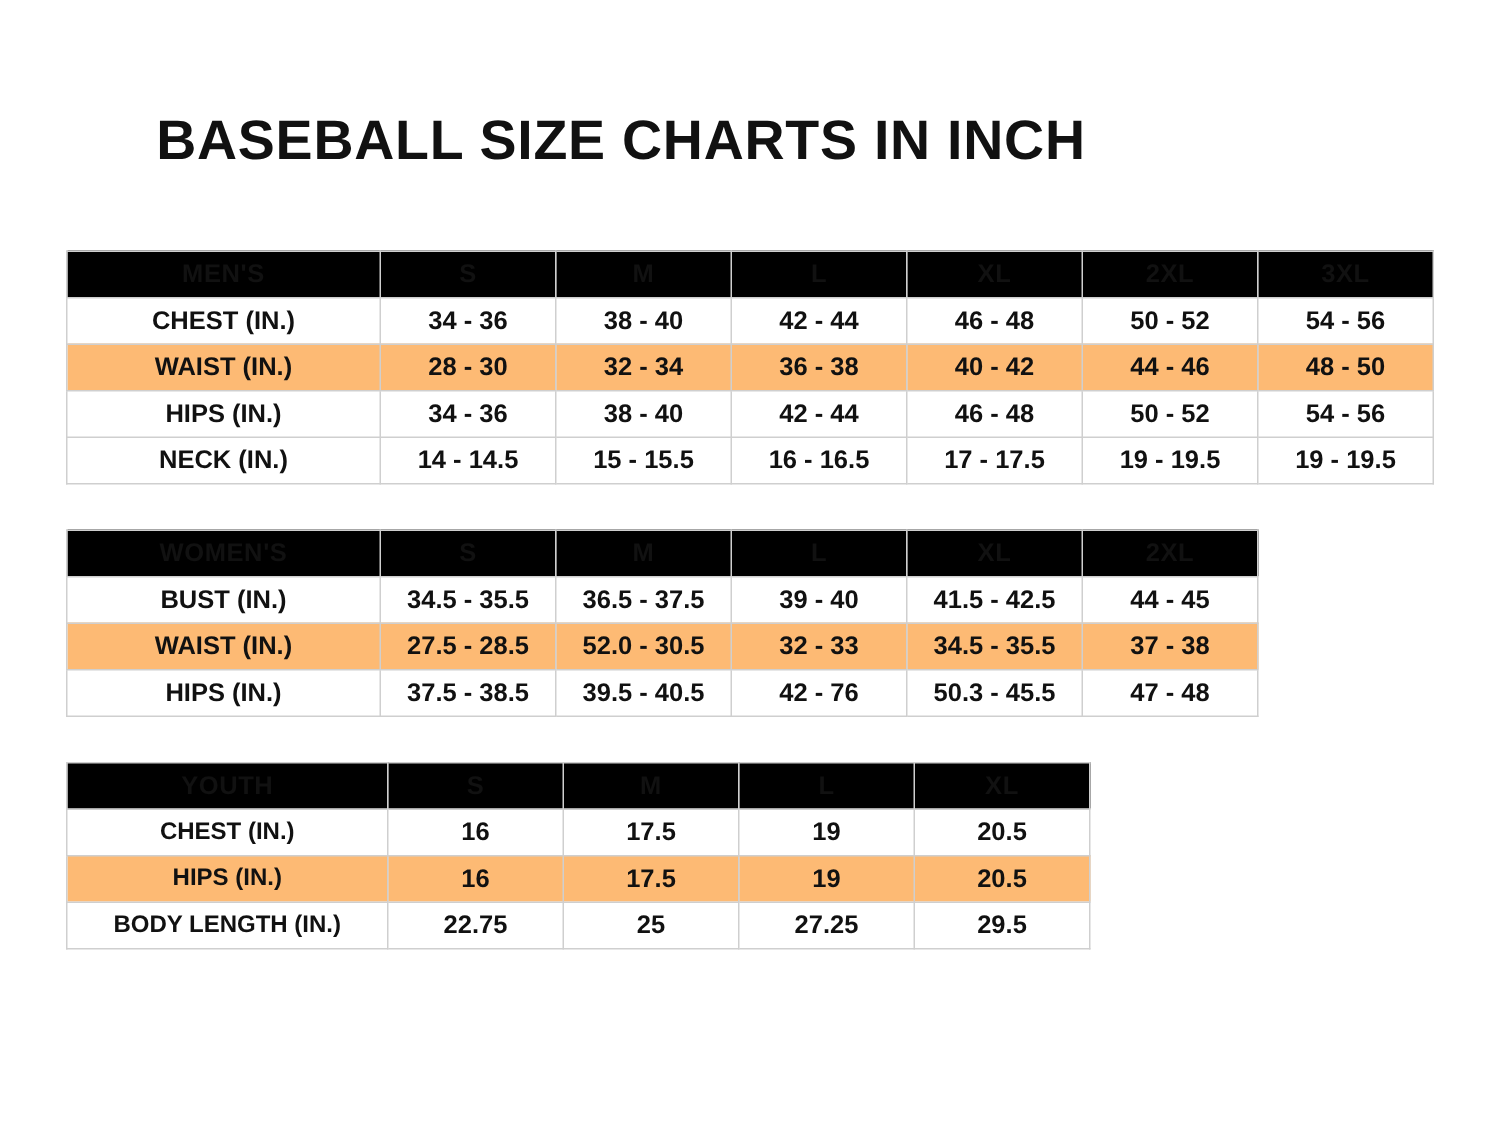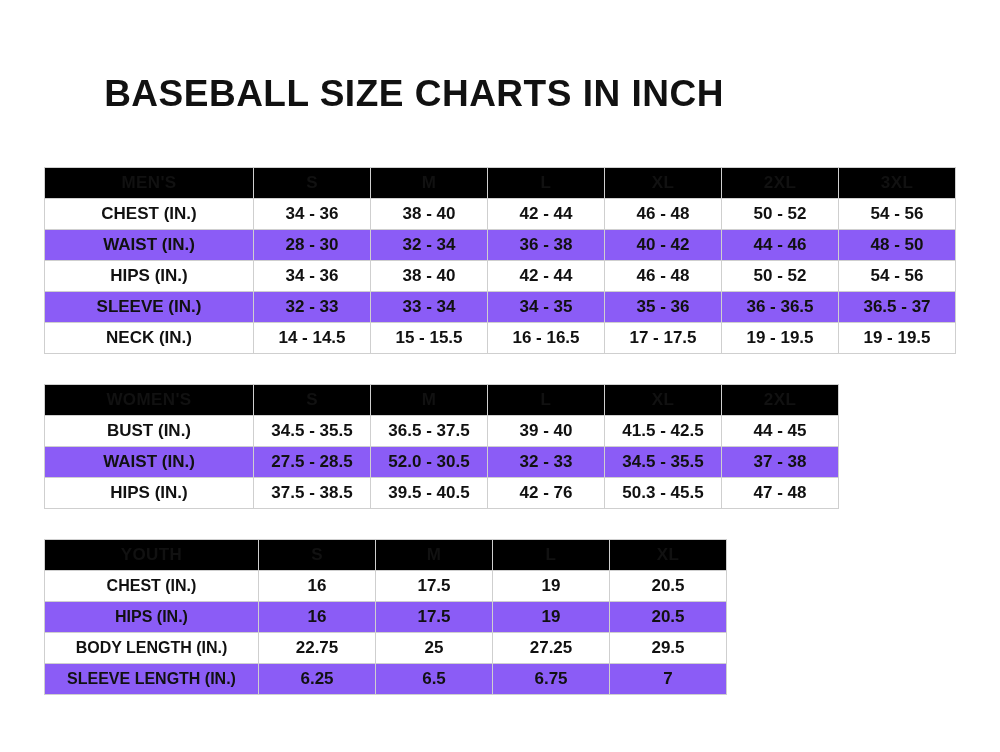--- a/index.html
+++ b/index.html
@@ -58,21 +58,21 @@
     background: #000000;
     color: #ffffff;
     border: 1px solid #000000;
     font-size: 17px;
     letter-spacing: 0.4px;
   }
   thead th.corner {
     text-align: center;
   }
   tbody tr.alt td {
-    background: #8b5cf6;
+    background: #fdba74;
   }
   tbody td.label {
   }
   
   #men-table { width: 912px; }
   #men-table col.c0 { width: 209px; }
   #men-table col.c1,
   #men-table col.c2,
   #men-table col.c3,
   #men-table col.c4,
@@ -148,29 +148,20 @@
         </tr>
         <tr>
           <td class="label">HIPS (IN.)</td>
           <td>34 - 36</td>
           <td>38 - 40</td>
           <td>42 - 44</td>
           <td>46 - 48</td>
           <td>50 - 52</td>
           <td>54 - 56</td>
         </tr>
-        <tr class="alt">
-          <td class="label">SLEEVE (IN.)</td>
-          <td>32 - 33</td>
-          <td>33 - 34</td>
-          <td>34 - 35</td>
-          <td>35 - 36</td>
-          <td>36 - 36.5</td>
-          <td>36.5 - 37</td>
-        </tr>
         <tr>
           <td class="label">NECK (IN.)</td>
           <td>14 - 14.5</td>
           <td>15 - 15.5</td>
           <td>16 - 16.5</td>
           <td>17 - 17.5</td>
           <td>19 - 19.5</td>
           <td>19 - 19.5</td>
         </tr>
       </tbody>
@@ -255,24 +246,17 @@
           <td>19</td>
           <td>20.5</td>
         </tr>
         <tr>
           <td class="label">BODY LENGTH (IN.)</td>
           <td>22.75</td>
           <td>25</td>
           <td>27.25</td>
           <td>29.5</td>
         </tr>
-        <tr class="alt">
-          <td class="label">SLEEVE LENGTH (IN.)</td>
-          <td>6.25</td>
-          <td>6.5</td>
-          <td>6.75</td>
-          <td>7</td>
-        </tr>
       </tbody>
     </table>
 
   </div>
 </div>
 
 </body></html>

